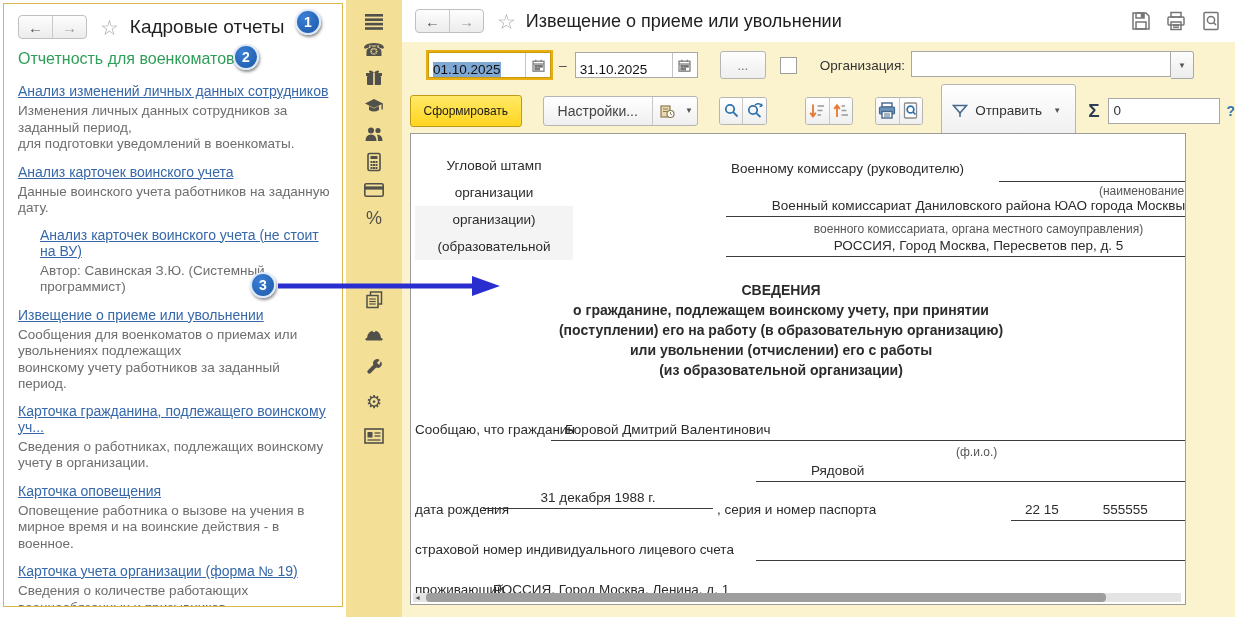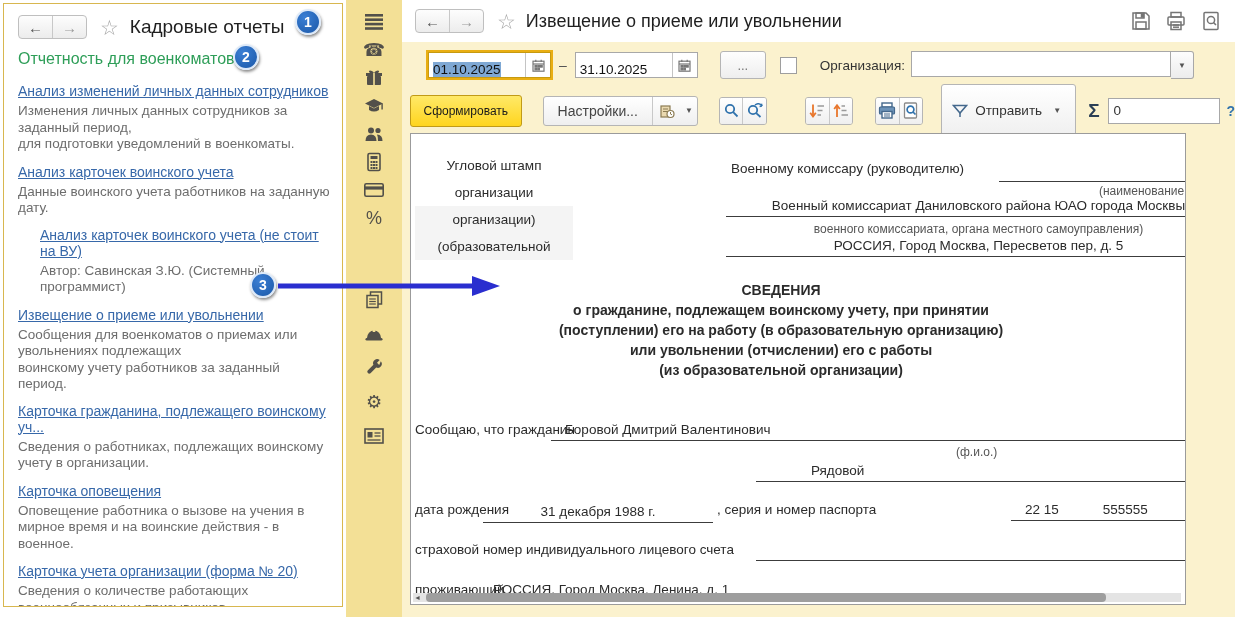--- a/index.html
+++ b/index.html
@@ -133,21 +133,21 @@
     </div>
     <div class="lp-item">
       <span class="lp-link">Карточка гражданина, подлежащего воинскому уч...</span>
       <div class="lp-desc">Сведения о работниках, подлежащих воинскому учету в организации.</div>
     </div>
     <div class="lp-item">
       <span class="lp-link">Карточка оповещения</span>
       <div class="lp-desc">Оповещение работника о вызове на учения в мирное время и на воинские действия - в военное.</div>
     </div>
     <div class="lp-item">
-      <span class="lp-link">Карточка учета организации (форма № 20)</span>
+      <span class="lp-link">Карточка учета организации (форма № 19)</span>
       <div class="lp-desc">Сведения о количестве работающих военнообязанных и призывников.</div>
     </div>
 
   </div>
 
   <div class="vstrip">
     <div class="vgroup1">
       <div class="vic">
         <svg width="18" height="16" viewBox="0 0 18 16">
             <g fill="#52504A">
@@ -445,21 +445,21 @@
 или увольнении (отчислении) его с работы
 (из образовательной организации)</div>
 
       <div class="lbl" style="left:4px;top:288px;">Сообщаю, что гражданин</div>
       <div class="fline" style="left:140px;top:288px;width:680px;"><span style="padding-left:14px;display:inline-block;">Боровой Дмитрий Валентинович</span></div>
       <div class="hint" style="left:545px;top:311px;width:120px;text-align:left;">(ф.и.о.)</div>
 
       <div class="fline" style="left:345px;top:329px;width:475px;"><span style="padding-left:55px;display:inline-block;">Рядовой</span></div>
 
       <div class="lbl" style="left:4px;top:368px;">дата рождения</div>
-      <div class="fline center" style="left:72px;top:370px;width:230px;"><span>31 декабря 1988 г.</span></div>
+      <div class="fline center" style="left:72px;top:356px;width:230px;"><span>31 декабря 1988 г.</span></div>
       <div class="lbl" style="left:306px;top:368px;">, серия и номер паспорта</div>
       <div class="fline" style="left:600px;top:368px;width:220px;">
         <div class="pass-line">
           <span>22 15</span>
           <span>555555</span>
         </div>
       </div>
 
       <div class="lbl" style="left:4px;top:408px;">страховой номер индивидуального лицевого счета</div>
       <div class="fline" style="left:345px;top:408px;width:475px;"></div>

